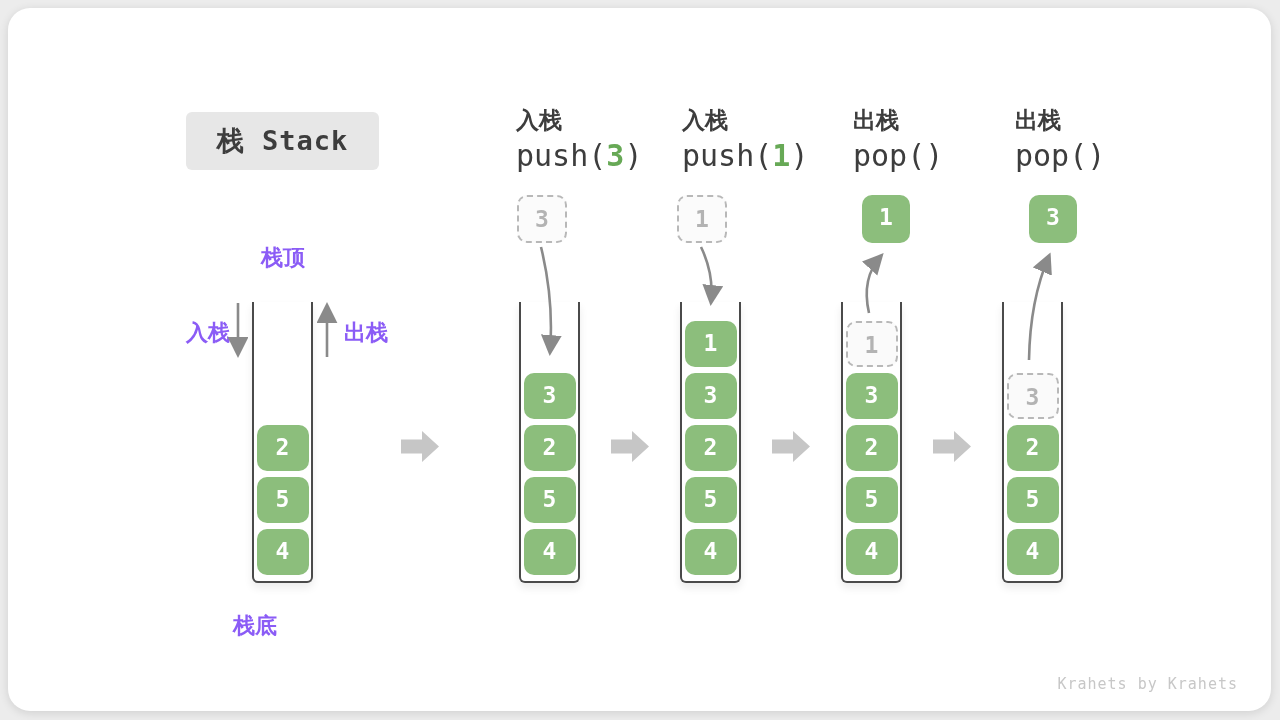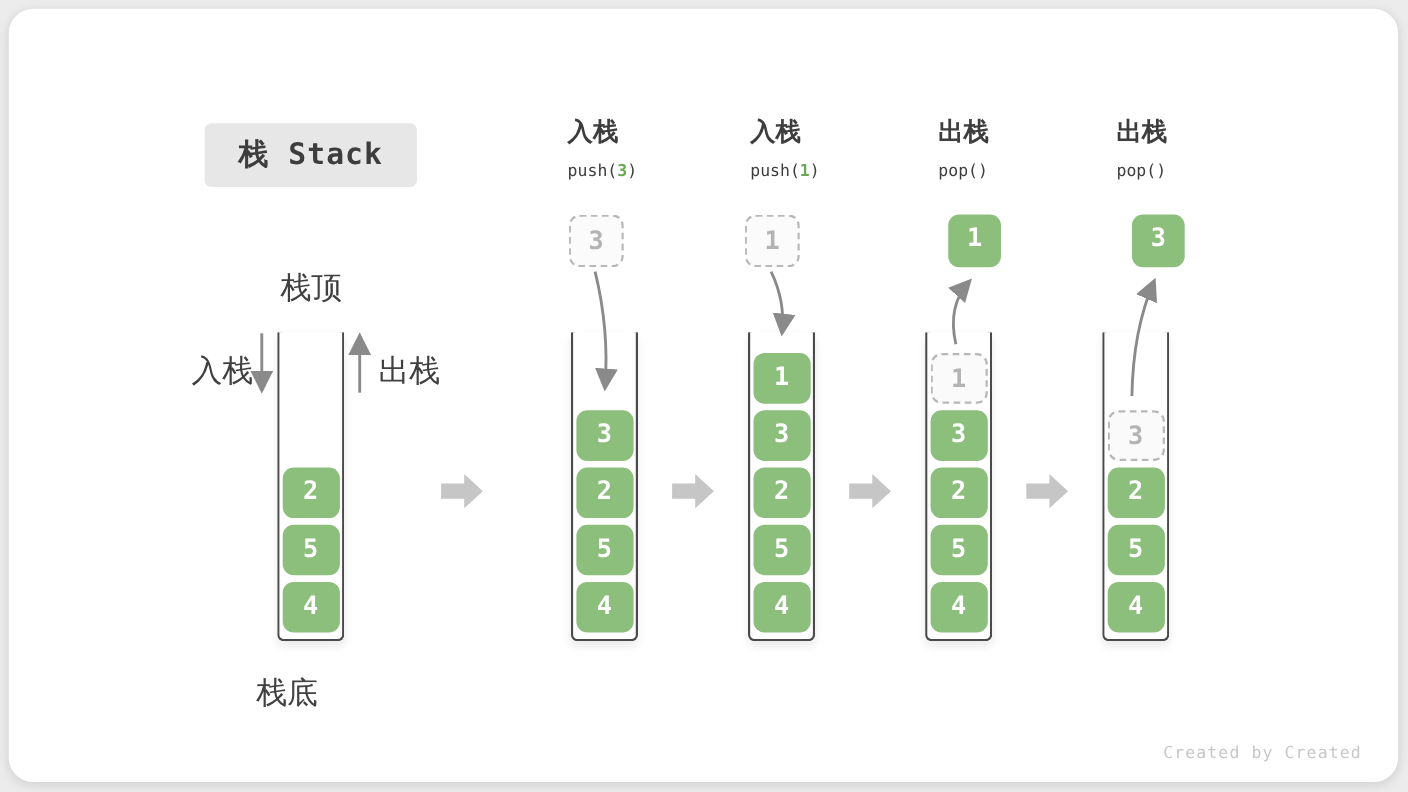--- a/index.html
+++ b/index.html
@@ -3,28 +3,28 @@
 <meta charset="utf-8">
 <style>
   html,body{margin:0;padding:0;width:1280px;height:720px;background:#ececec;
     font-family:"DejaVu Sans",sans-serif;overflow:hidden;}
   #card{position:absolute;left:8px;top:8px;width:1263px;height:703px;background:#ffffff;
     border-radius:22px;box-shadow:0 2px 10px rgba(0,0,0,.12);}
   .abs{position:absolute;}
   #title-badge{left:186px;top:112px;width:193px;height:58px;background:#e7e7e7;border-radius:6px;
     color:#3d3d3d;font-family:"DejaVu Sans Mono",monospace;font-weight:bold;font-size:27px;
     line-height:58px;text-align:center;letter-spacing:1px;}
-  .cjk-label{color:#404040;font-weight:normal;font-size:28px;}
+  .cjk-label{color:#8b5cf6;font-weight:bold;font-size:22px;}
   #label-stack-top{left:233px;top:243px;width:100px;text-align:center;}
   #label-stack-bottom{left:233px;top:611px;width:100px;}
   #label-push-side{left:130px;top:318px;width:100px;text-align:right;}
   #label-pop-side{left:344px;top:318px;width:100px;text-align:left;}
   .op-col{top:103px;line-height:35px;white-space:nowrap;}
   .op-name{color:#3d3d3d;font-weight:bold;font-size:23px;}
-  .op-code{font-family:"DejaVu Sans Mono",monospace;font-size:15px;color:#3d3d3d;font-weight:500;}
+  .op-code{font-family:"DejaVu Sans Mono",monospace;font-size:30px;color:#3d3d3d;font-weight:500;}
   .op-code .num{font-weight:bold;}
   .float-box{top:195px;height:48px;box-sizing:border-box;border-radius:10px;text-align:center;
     line-height:45px;font-family:"DejaVu Sans Mono",monospace;font-size:23px;font-weight:bold;}
   .float-dashed{width:50px;border:2px dashed #b8b8b8;background:#fbfbfb;color:#b3b3b3;}
   .float-solid{width:48px;color:#ffffff;}
   .stack-container{top:302px;width:61px;height:281px;box-sizing:border-box;background:#ffffff;
     border-left:2px solid #4a4a4a;border-right:2px solid #4a4a4a;border-bottom:2px solid #4a4a4a;
     border-radius:0 0 6px 6px;box-shadow:0 5px 8px rgba(0,0,0,.08);}
   .blk{width:52px;height:46px;box-sizing:border-box;border-radius:10px;text-align:center;
     line-height:44px;font-family:"DejaVu Sans Mono",monospace;font-size:23px;font-weight:bold;
@@ -109,13 +109,13 @@
     <path d="M 869 313 Q 861 278 881 256" fill="none" stroke="#8a8a8a" stroke-width="2.6" marker-end="url(#ah)"></path>
     <path d="M 1029 360 Q 1030 300 1049 256" fill="none" stroke="#8a8a8a" stroke-width="2.6" marker-end="url(#ah)"></path>
     <path d="M 238 303 L 238 354" fill="none" stroke="#8a8a8a" stroke-width="2.6" marker-end="url(#ah)"></path>
     <path d="M 327 357 L 327 306" fill="none" stroke="#8a8a8a" stroke-width="2.6" marker-end="url(#ah)"></path>
     <polygon points="401,439.5 422,439.5 422,431 439,446.5 422,462 422,453.5 401,453.5" fill="#c6c6c6"></polygon>
     <polygon points="611,439.5 632,439.5 632,431 649,446.5 632,462 632,453.5 611,453.5" fill="#c6c6c6"></polygon>
     <polygon points="772,439.5 793,439.5 793,431 810,446.5 793,462 793,453.5 772,453.5" fill="#c6c6c6"></polygon>
     <polygon points="933,439.5 954,439.5 954,431 971,446.5 954,462 954,453.5 933,453.5" fill="#c6c6c6"></polygon>
   </svg>
 
-<div id="watermark" class="abs">Created by Created</div>
+<div id="watermark" class="abs">Krahets by Krahets</div>
 
 </body></html>

